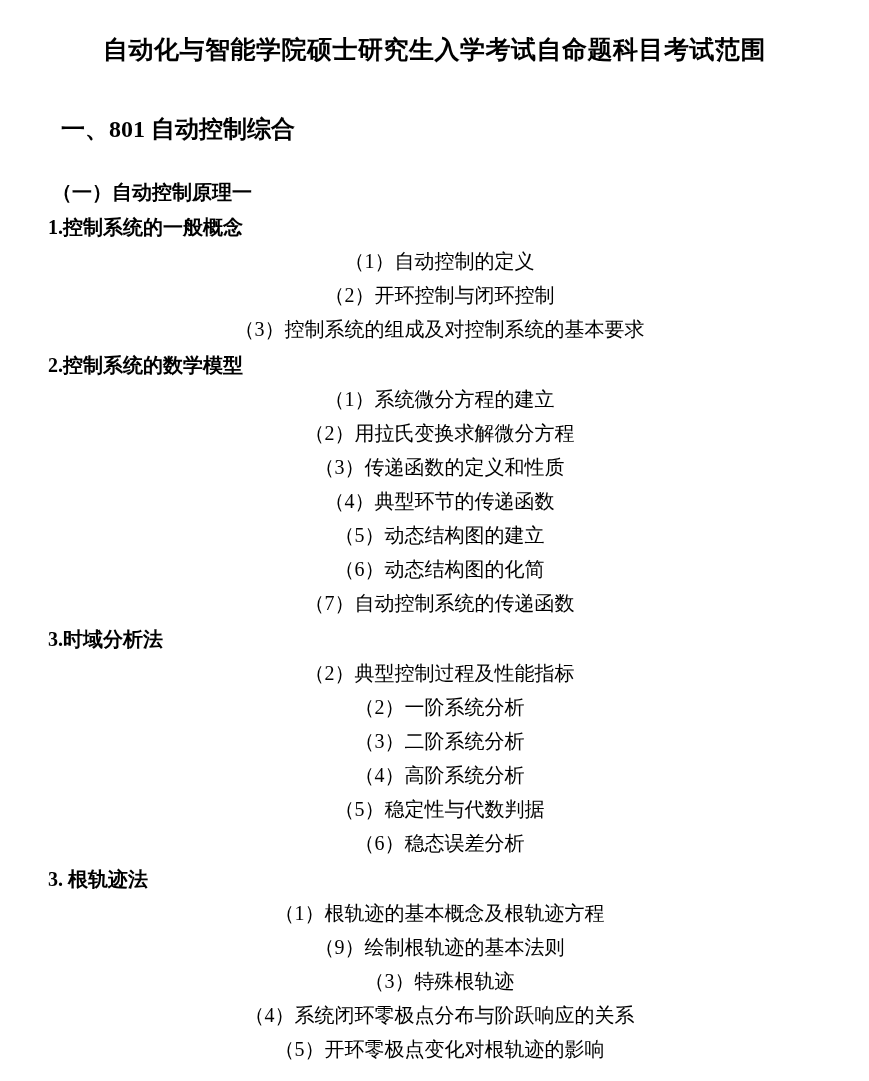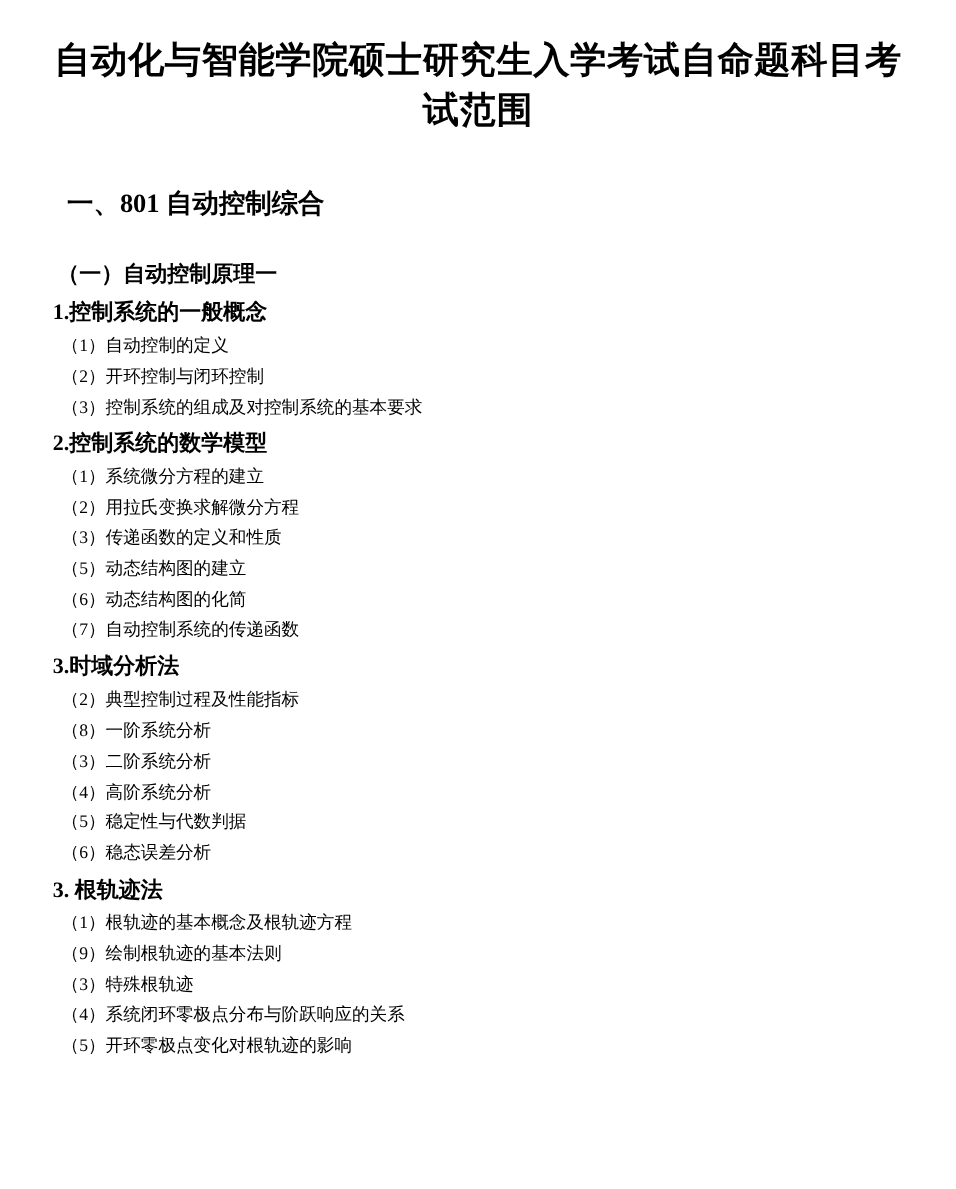--- a/index.html
+++ b/index.html
@@ -15,21 +15,21 @@
     position: relative;
     overflow: hidden;
   }
   .page {
     padding: 20px 46px 0 46px;
     box-sizing: border-box;
     width: 869px;
   }
   .doc-title {
     text-align: center;
-    font-size: 33px;
+    font-size: 25px;
     font-weight: bold;
     letter-spacing: 0.5px;
     margin: 12px 0 0 0;
     line-height: 1.4;
   }
   .section-heading {
     font-size: 24px;
     font-weight: bold;
     margin: 46px 0 0 15px;
     line-height: 1.4;
@@ -45,23 +45,24 @@
     margin: 4px 0 0 2px;
     line-height: 1.5;
   }
   .topic-heading {
     font-size: 20px;
     font-weight: bold;
     margin: 5px 0 0 2px;
     line-height: 1.55;
   }
   .topic-item {
-    font-size: 16px;
+    font-size: 20px;
     margin: 3px 0 0 10px;
     line-height: 1.55;
+    text-align: center;
   }
 </style>
 </head>
 <body>
 
 <div class="page">
 
   <h1 class="doc-title">自动化与智能学院硕士研究生入学考试自命题科目考试范围</h1>
 
   <h2 class="section-heading">一、801 自动控制综合</h2>
@@ -74,29 +75,30 @@
     <div class="topic-item">（1）自动控制的定义</div>
     <div class="topic-item">（2）开环控制与闭环控制</div>
     <div class="topic-item">（3）控制系统的组成及对控制系统的基本要求</div>
   </div>
 
   <div>
     <div class="topic-heading">2.控制系统的数学模型</div>
     <div class="topic-item">（1）系统微分方程的建立</div>
     <div class="topic-item">（2）用拉氏变换求解微分方程</div>
     <div class="topic-item">（3）传递函数的定义和性质</div>
+    <div class="topic-item">（4）典型环节的传递函数</div>
     <div class="topic-item">（5）动态结构图的建立</div>
     <div class="topic-item">（6）动态结构图的化简</div>
     <div class="topic-item">（7）自动控制系统的传递函数</div>
   </div>
 
   <div>
     <div class="topic-heading">3.时域分析法</div>
     <div class="topic-item">（2）典型控制过程及性能指标</div>
-    <div class="topic-item">（8）一阶系统分析</div>
+    <div class="topic-item">（2）一阶系统分析</div>
     <div class="topic-item">（3）二阶系统分析</div>
     <div class="topic-item">（4）高阶系统分析</div>
     <div class="topic-item">（5）稳定性与代数判据</div>
     <div class="topic-item">（6）稳态误差分析</div>
   </div>
 
   <div>
     <div class="topic-heading">3. 根轨迹法</div>
     <div class="topic-item">（1）根轨迹的基本概念及根轨迹方程</div>
     <div class="topic-item">（9）绘制根轨迹的基本法则</div>

